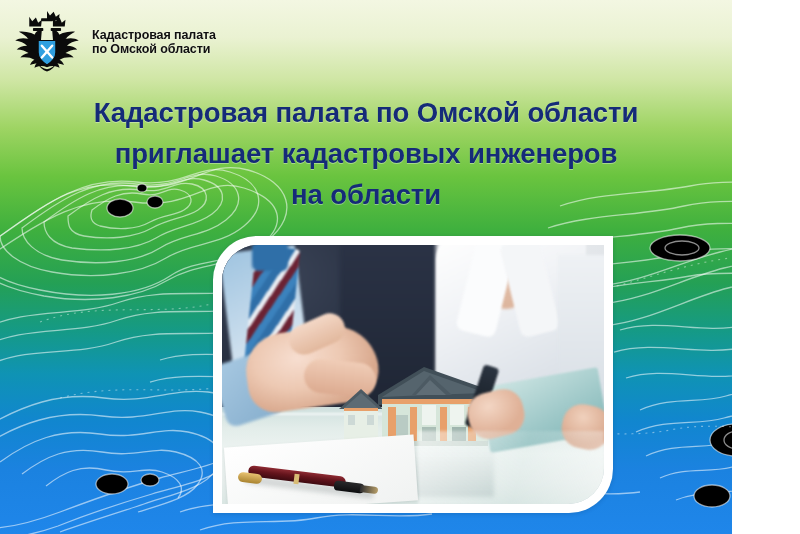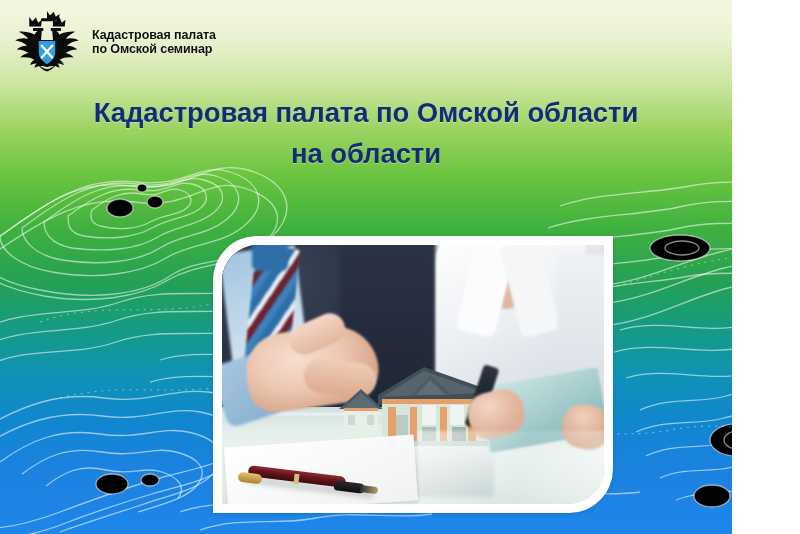--- a/index.html
+++ b/index.html
@@ -248,26 +248,27 @@
       </g>
 
       <path d="M38 44 h24 v16 c0 9 -7 14 -12 17 c-5 -3 -12 -8 -12 -17 z" fill="#2f9fe0" stroke="#0b0b0b" stroke-width="1.6"></path>
       <g stroke="#ffffff" stroke-width="3.2" stroke-linecap="round">
         <line x1="43" y1="51" x2="57" y2="67"></line>
         <line x1="57" y1="51" x2="43" y2="67"></line>
       </g>
     </svg>
     <div class="words">
       <span>Кадастровая палата</span>
-      <span>по Омской семинар</span>
+      <span>по Омской области</span>
     </div>
   </div>
 
   <div id="headline">
     <span class="l">Кадастровая палата по Омской области</span>
+    <span class="l">приглашает кадастровых инженеров</span>
     <span class="l">на области</span>
   </div>
 
   <div id="photo-card">
     <div id="photo" title="Мужчина в костюме протягивает руку, женщина в белой блузке держит документ, на стеклянном столе макет дома и перьевая ручка на бумаге">
       <div class="ph" id="ph-bg-wall"></div>
       <div class="ph" id="ph-suit"></div>
       <div class="ph" id="ph-suit2"></div>
       <div class="ph" id="ph-shirt"></div>
       <div class="ph" id="ph-tie"></div>

